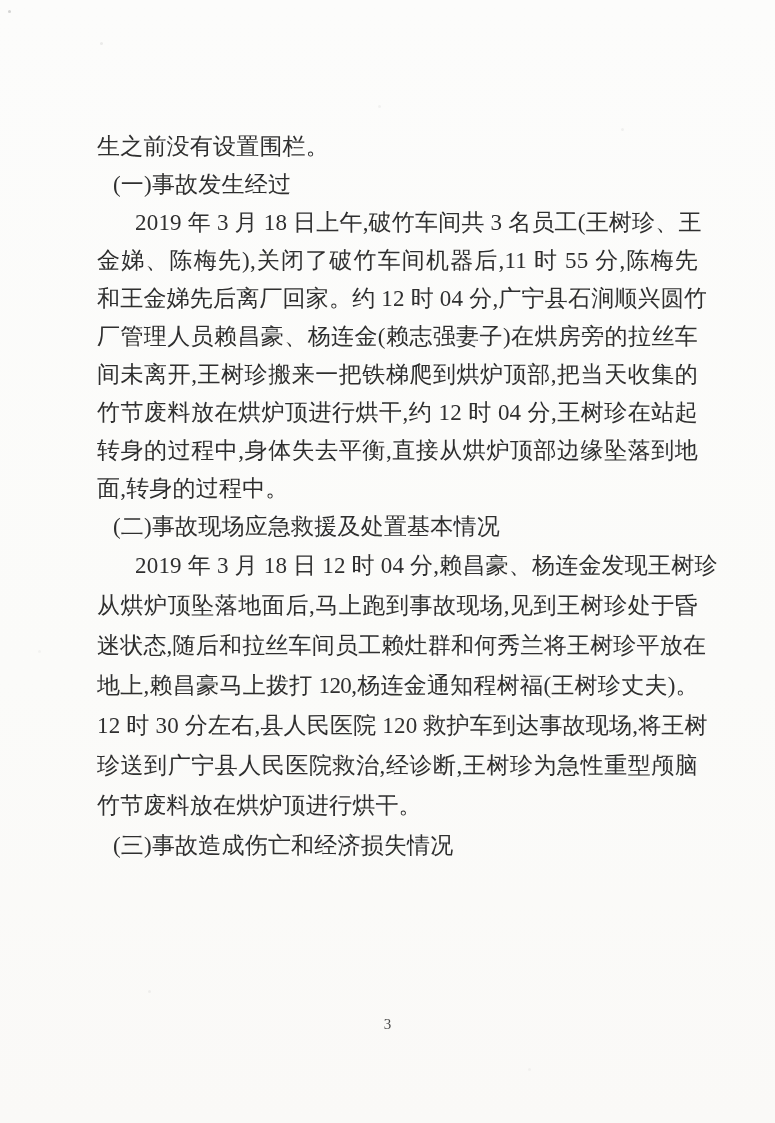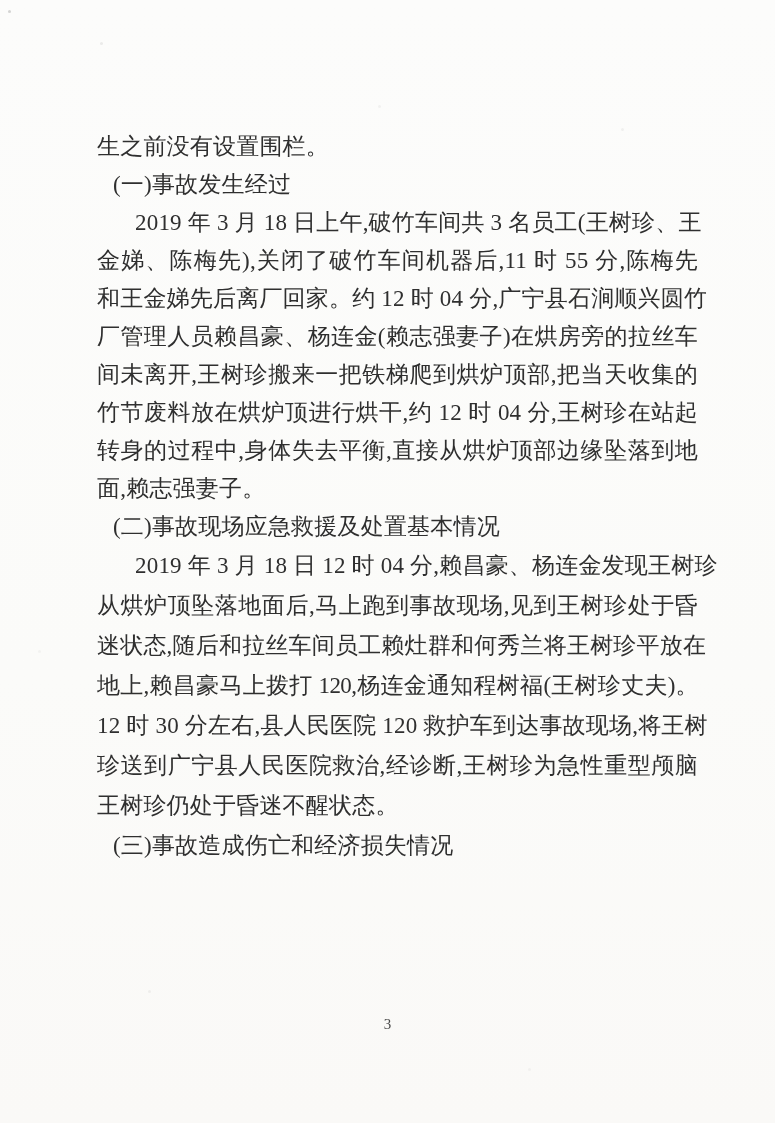--- a/index.html
+++ b/index.html
@@ -80,26 +80,26 @@
   <div class="text-block">
     <div class="line end">生之前没有设置围栏。</div>
     <div class="line sub">(一)事故发生经过</div>
     <div class="line para j">2019 年 3 月 18 日上午,破竹车间共 3 名员工(王树珍、王</div>
     <div class="line j">金娣、陈梅先),关闭了破竹车间机器后,11 时 55 分,陈梅先</div>
     <div class="line j">和王金娣先后离厂回家。约 12 时 04 分,广宁县石涧顺兴圆竹</div>
     <div class="line j">厂管理人员赖昌豪、杨连金(赖志强妻子)在烘房旁的拉丝车</div>
     <div class="line j">间未离开,王树珍搬来一把铁梯爬到烘炉顶部,把当天收集的</div>
     <div class="line j">竹节废料放在烘炉顶进行烘干,约 12 时 04 分,王树珍在站起</div>
     <div class="line j">转身的过程中,身体失去平衡,直接从烘炉顶部边缘坠落到地</div>
-    <div class="line end">面,赖志强妻子。</div>
+    <div class="line end">面,转身的过程中。</div>
     <div class="line sub">(二)事故现场应急救援及处置基本情况</div>
     <div class="line para j lh40 mt8">2019 年 3 月 18 日 12 时 04 分,赖昌豪、杨连金发现王树珍</div>
     <div class="line j lh40">从烘炉顶坠落地面后,马上跑到事故现场,见到王树珍处于昏</div>
     <div class="line j lh40">迷状态,随后和拉丝车间员工赖灶群和何秀兰将王树珍平放在</div>
     <div class="line j lh40 tight">地上,赖昌豪马上拨打 120,杨连金通知程树福(王树珍丈夫)。</div>
     <div class="line j lh40">12 时 30 分左右,县人民医院 120 救护车到达事故现场,将王树</div>
     <div class="line j lh40">珍送到广宁县人民医院救治,经诊断,王树珍为急性重型颅脑</div>
-    <div class="line end lh40">王树珍仍处于昏迷不醒状态。</div>
+    <div class="line end lh40">竹节废料放在烘炉顶进行烘干。</div>
     <div class="line sub lh40">(三)事故造成伤亡和经济损失情况</div>
   </div>
 
   <div class="page-number">3</div>
 </div>
 
 </body></html>

